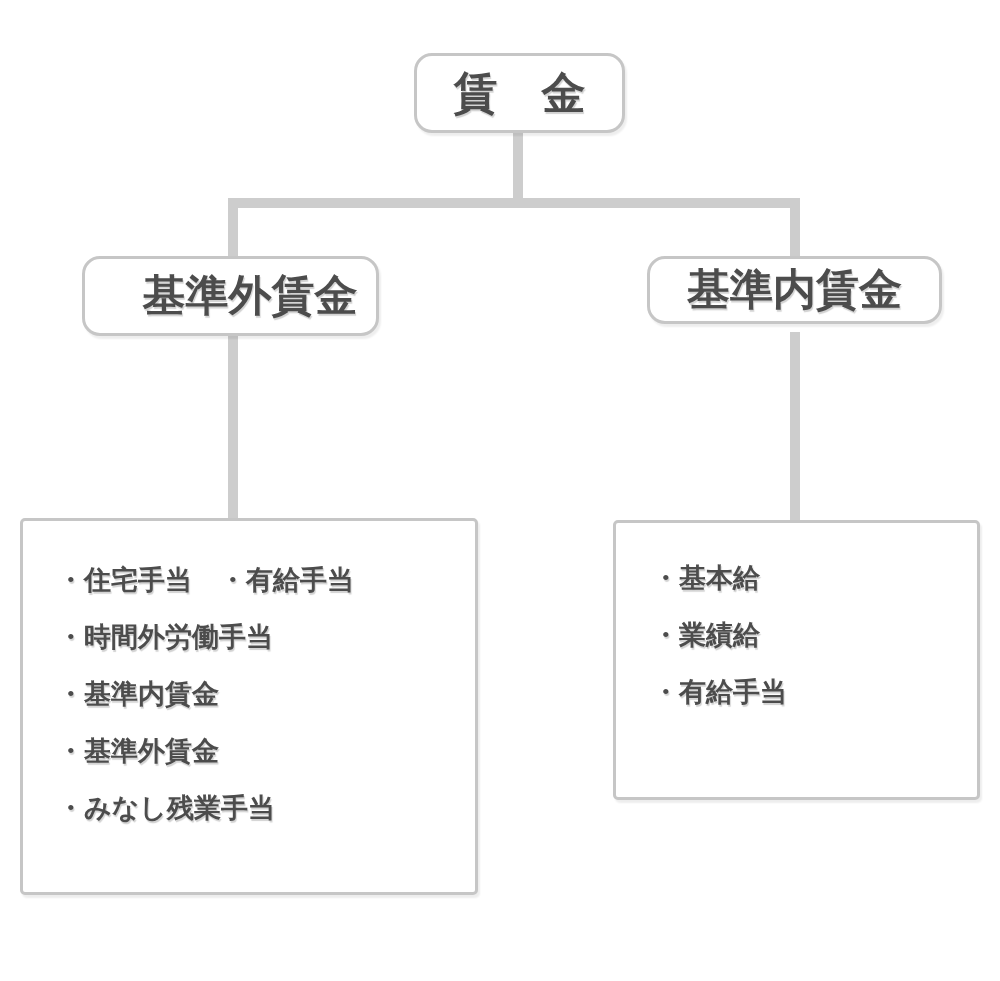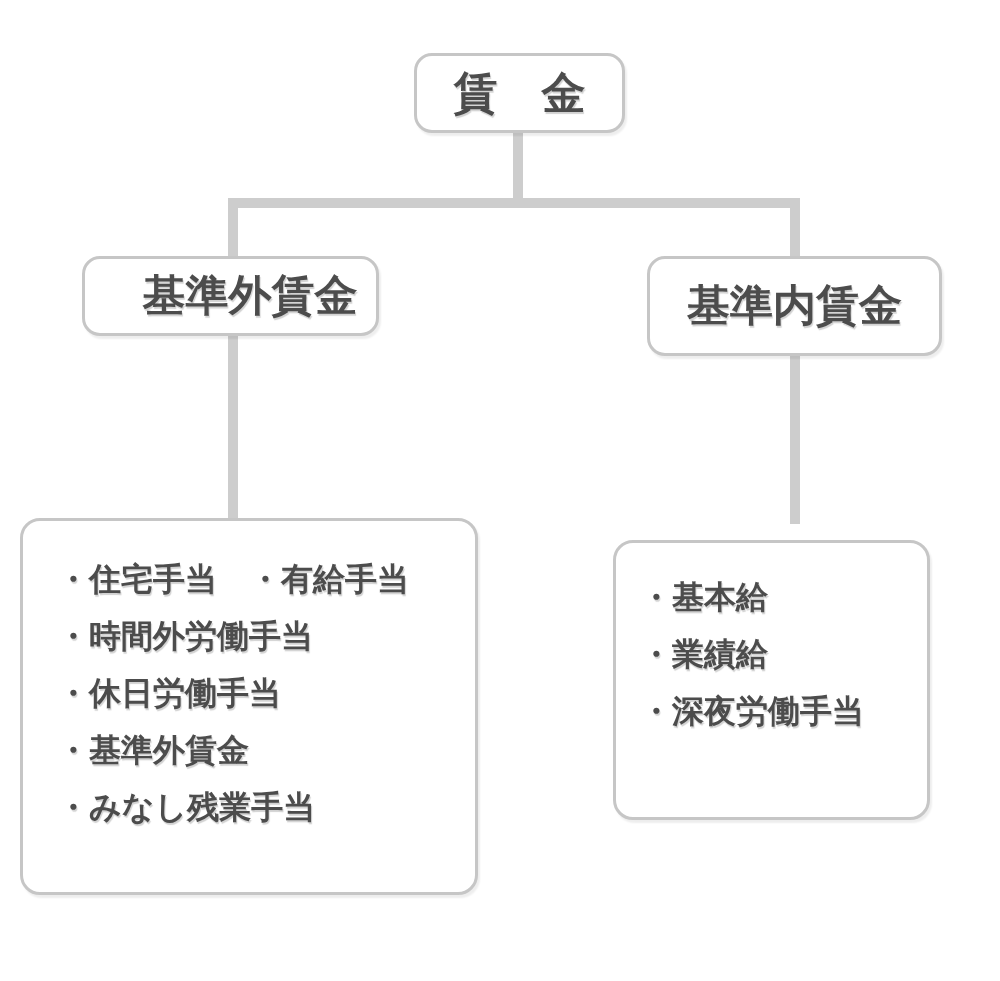--- a/index.html
+++ b/index.html
@@ -51,37 +51,36 @@
   .node-root{
     left:414px;top:53px;width:211px;height:80px;
     font-size:44px;
   }
   .node-branch-left{
     left:82px;top:256px;width:297px;height:80px;
     font-size:43px;
     padding-left:39px;
   }
   .node-branch-right{
-    left:647px;top:256px;width:295px;height:100px;
+    left:647px;top:256px;width:295px;height:68px;
     font-size:43px;
   }
   .detail-node{
-    border-radius:20px;
-    font-size:32px;
+    border-radius:5px;
+    font-size:27px;
     line-height:57px;
     text-shadow:1px 2px 1px rgba(0,0,0,0.18);
   }
   .node-detail-left{
     left:20px;top:518px;width:458px;height:377px;
     padding:30px 10px 0 34px;
   }
   .node-detail-right{
-    left:613px;top:520px;width:317px;height:280px;
-    padding:26px 10px 0 24px;
-    margin-top:20px;
+    left:613px;top:520px;width:367px;height:280px;
+    padding:26px 10px 0 36px;
   }
   .detail-item{white-space:pre;}
 </style>
 </head>
 <body>
 
 <div class="canvas">
 
   <div class="line line-trunk"></div>
   <div class="line line-hbar"></div>
@@ -97,24 +96,24 @@
   <div class="node label-node node-branch-left">
     <span>基準外賃金</span>
   </div>
   <div class="node label-node node-branch-right">
     <span>基準内賃金</span>
   </div>
 
   <div class="node detail-node node-detail-left">
     <div class="detail-item">・住宅手当　・有給手当</div>
     <div class="detail-item">・時間外労働手当</div>
-    <div class="detail-item">・休日労働手当</div>
+    <div class="detail-item">・基準内賃金</div>
     <div class="detail-item">・基準外賃金</div>
     <div class="detail-item">・みなし残業手当</div>
   </div>
 
   <div class="node detail-node node-detail-right">
     <div class="detail-item">・基本給</div>
     <div class="detail-item">・業績給</div>
-    <div class="detail-item">・深夜労働手当</div>
+    <div class="detail-item">・有給手当</div>
   </div>
 
 </div>
 
 </body></html>

